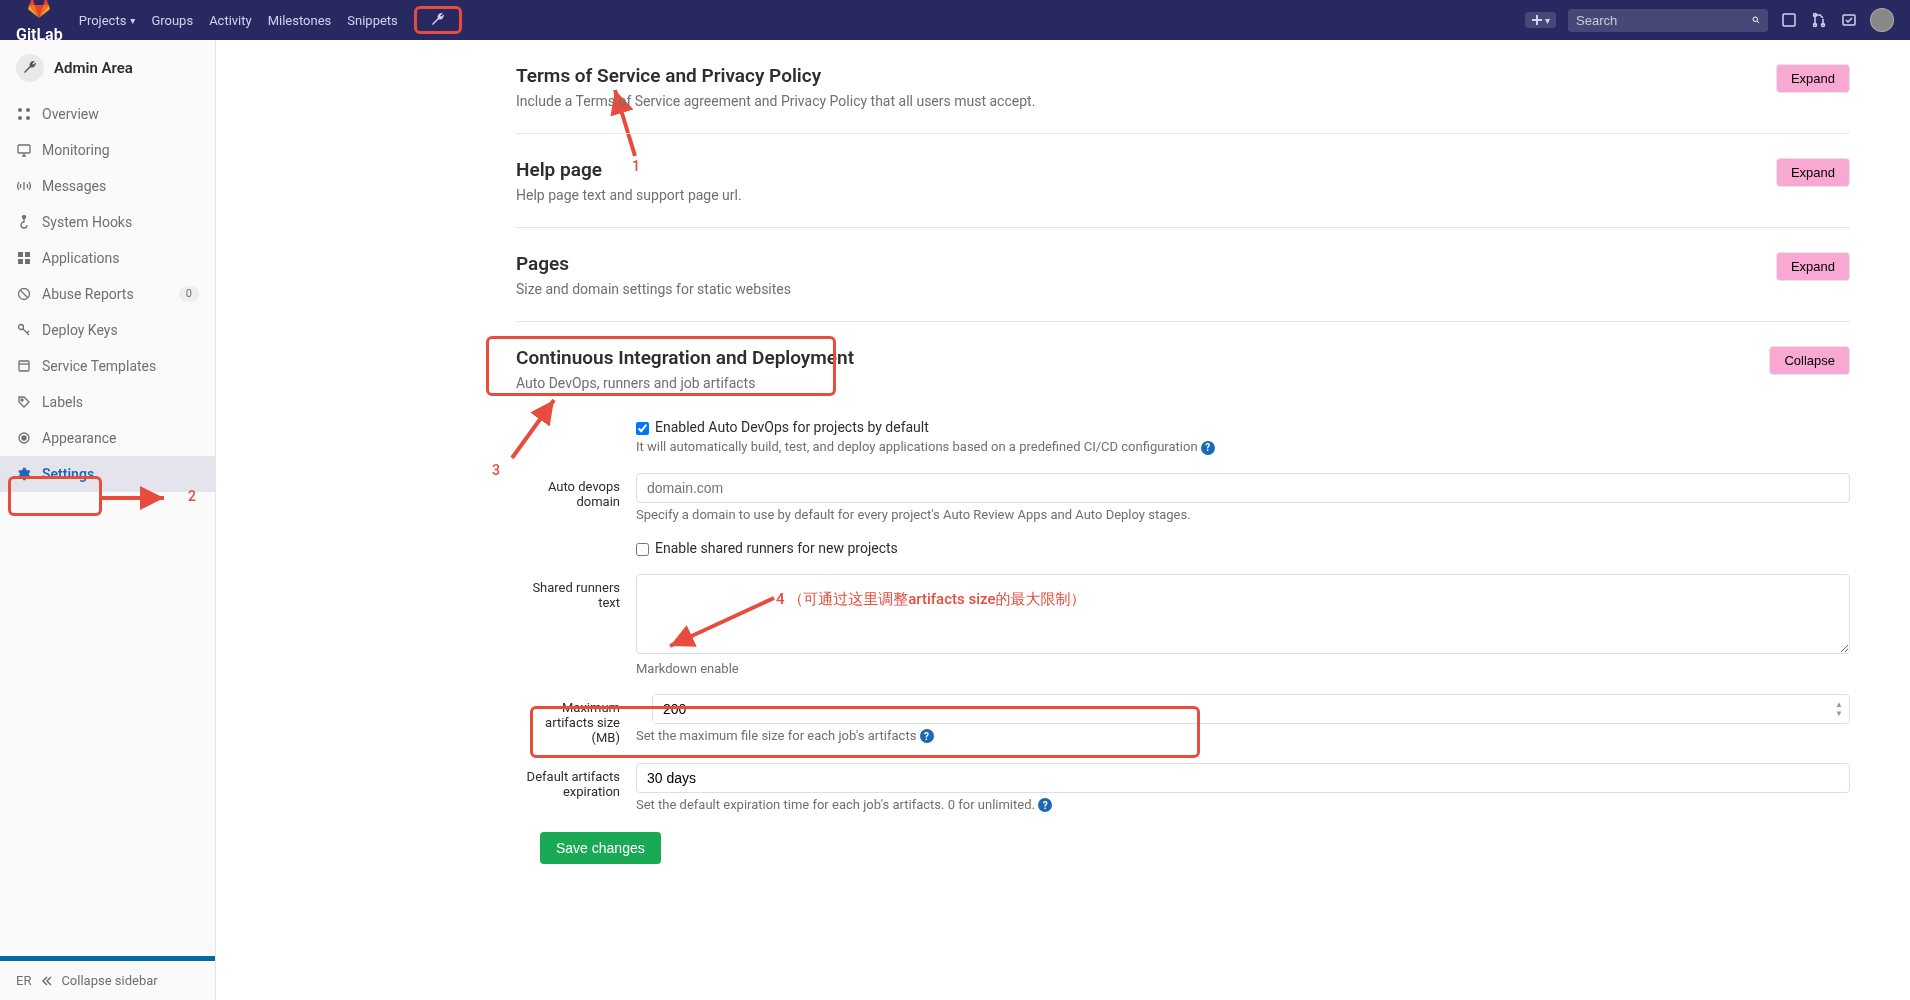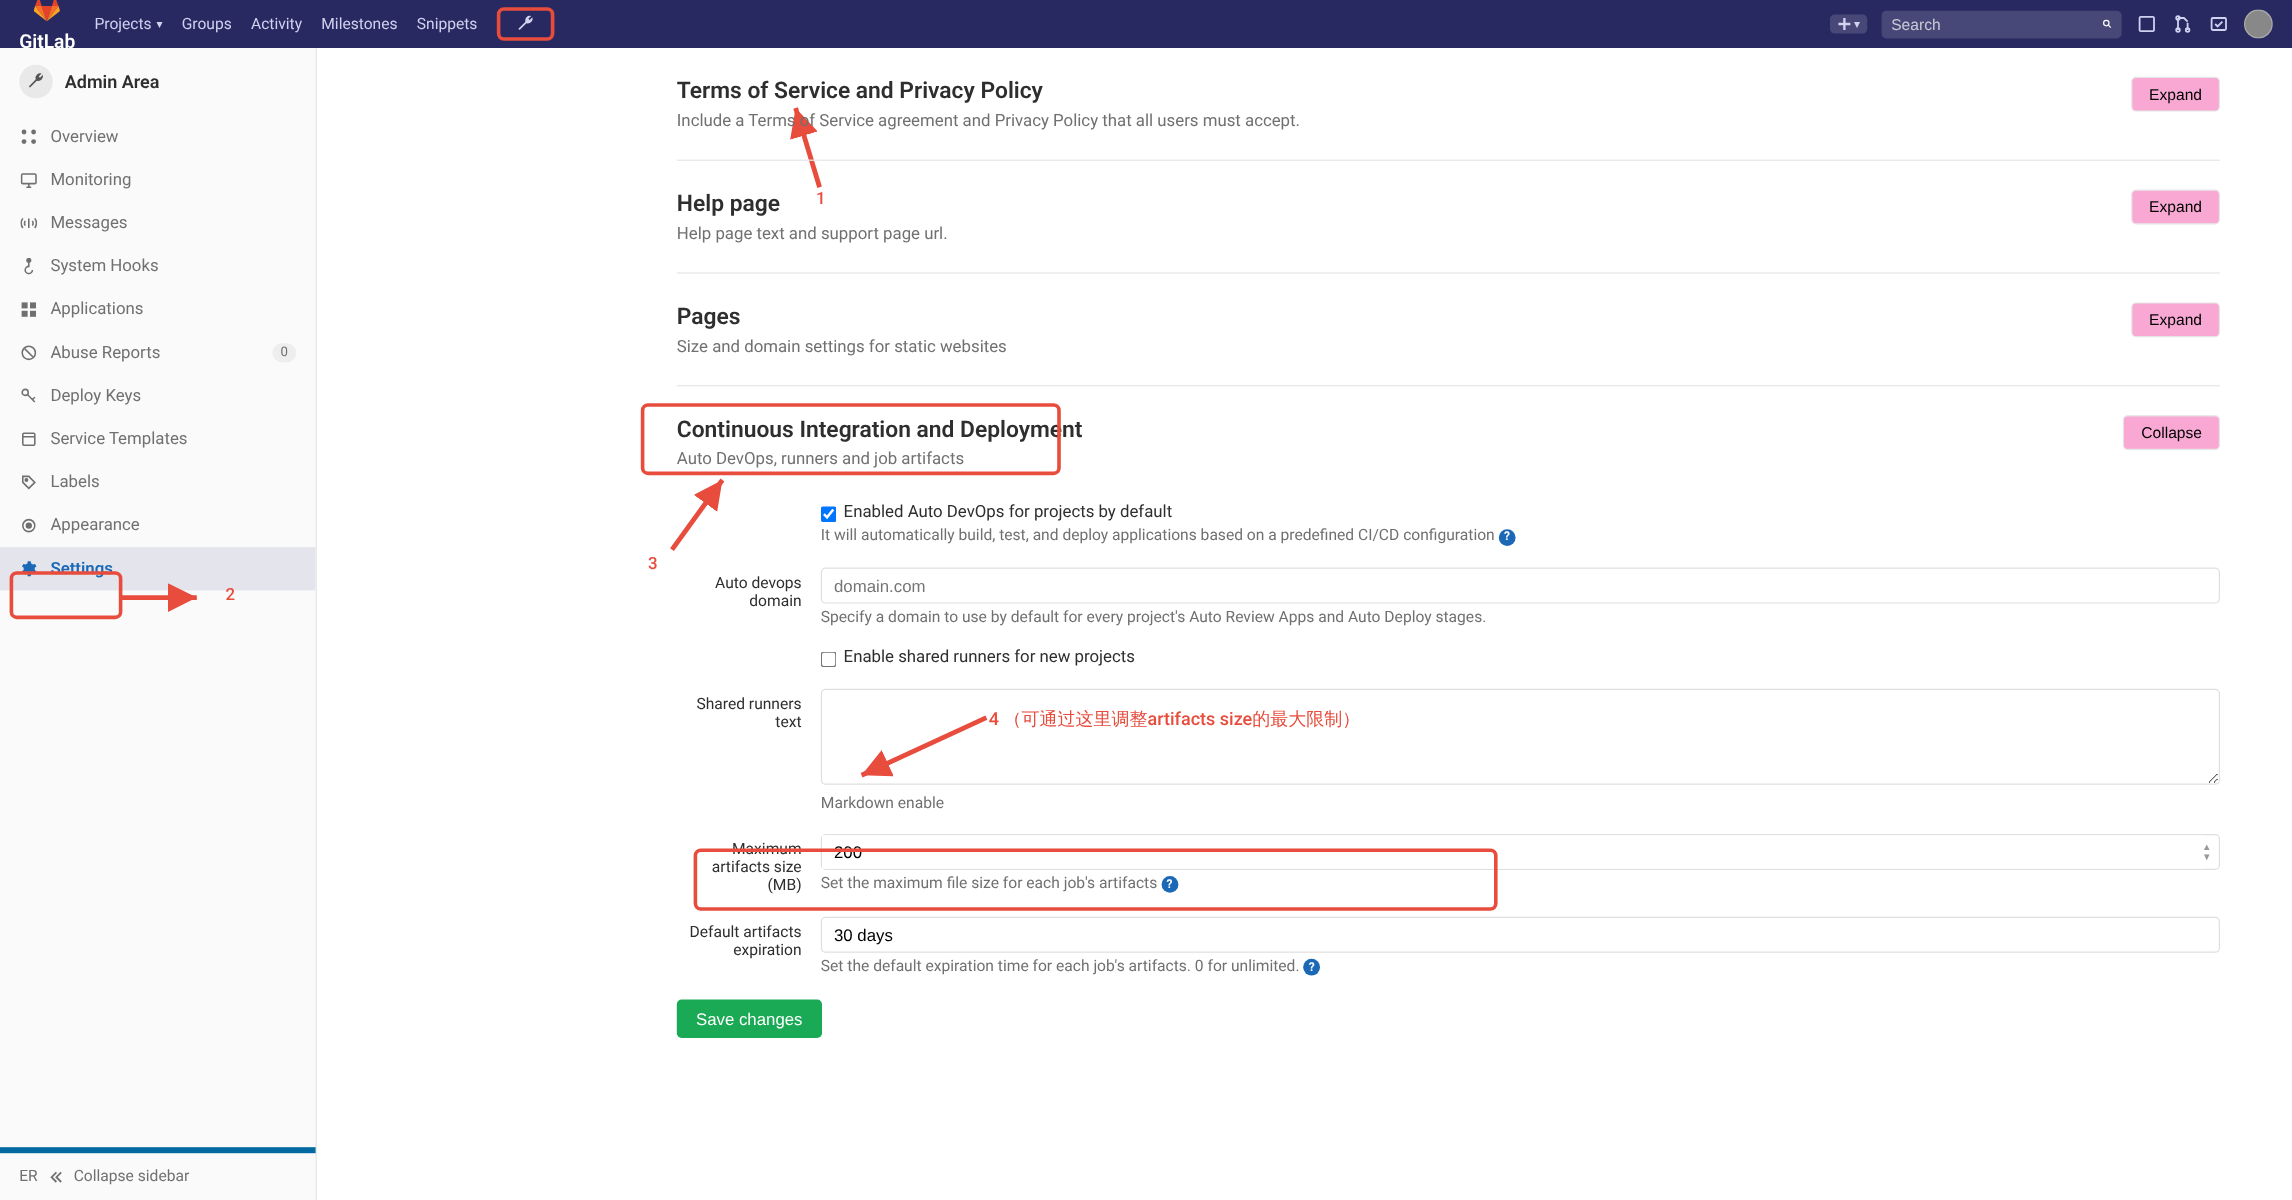--- a/index.html
+++ b/index.html
@@ -16,21 +16,21 @@
 .search-box { background: rgba(255,255,255,0.15); border-radius: 4px; padding: 4px 8px; display: flex; align-items: center; width: 200px; }
 .search-box input { background: transparent; border: none; color: #fff; outline: none; flex: 1; font-size: 13px; }
 .search-box input::placeholder { color: rgba(255,255,255,0.7); }
 .navbar-icon { color: #d1d1f0; cursor: pointer; width: 18px; height: 18px; display: flex; align-items: center; justify-content: center; }
 .plus-btn { background: rgba(255,255,255,0.15); border-radius: 4px; padding: 2px 6px; display: flex; align-items: center; gap: 2px; }
 .avatar { width: 24px; height: 24px; border-radius: 50%; background: #888; border: 1px solid rgba(255,255,255,0.3); }
 .wrench-box { border: 3px solid #e74c3c; border-radius: 6px; padding: 2px 12px; }
 
 
 .page { display: flex; min-height: calc(100vh - 40px); }
-.sidebar { width: 264px; background: #fafafa; border-right: 1px solid #e5e5e5; display: flex; flex-direction: column; position: relative; }
+.sidebar { width: 216px; background: #fafafa; border-right: 1px solid #e5e5e5; display: flex; flex-direction: column; position: relative; }
 .sidebar-header { display: flex; align-items: center; gap: 10px; padding: 14px 16px; font-weight: 600; font-size: 15px; }
 .sidebar-item { display: flex; gap: 10px; padding: 10px 16px; color: #707070; cursor: pointer; position: relative; }
 .sidebar-item.active { background: #e4e4ed; color: #1b69b6; font-weight: 600; }
 .sidebar-icon { width: 16px; height: 16px; flex-shrink: 0; display: flex; align-items: center; justify-content: center; }
 .badge-count { background: #eee; border-radius: 9px; padding: 1px 7px; font-size: 11px; margin-left: auto; }
 .collapse-sidebar { position: absolute; bottom: 0; left: 0; right: 0; padding: 12px 16px; border-top: 5px solid #0369a1; color: #707070; cursor: pointer; display: flex; align-items: center; gap: 8px; font-size: 13px; }
 
 .content { flex: 1; padding: 0 60px 40px 300px; position: relative; }
 
 .section { border-bottom: 1px solid #e5e5e5; padding: 24px 0; position: relative; }
@@ -41,25 +41,25 @@
 .expand-btn { background: #f9a8d4; border: 1px solid #e5e5e5; border-radius: 4px; padding: 6px 14px; font-size: 13px; cursor: pointer; }
 
 .form-group { display: flex; margin-top: 18px; }
 .form-label { width: 120px; text-align: right; padding-right: 16px; padding-top: 6px; font-size: 13px; color: #2e2e2e; flex-shrink: 0; }
 .form-field { flex: 1; }
 .form-input { width: 100%; border: 1px solid #dfdfdf; border-radius: 4px; padding: 6px 10px; font-size: 14px; }
 .form-textarea { width: 100%; border: 1px solid #dfdfdf; border-radius: 4px; padding: 6px 10px; font-size: 14px; height: 80px; resize: vertical; }
 .form-help { color: #707070; font-size: 13px; margin-top: 4px; }
 .checkbox-row { display: flex; align-items: flex-end; gap: 6px; font-size: 14px; }
 .help-icon { display: inline-flex; width: 14px; height: 14px; border-radius: 50%; background: #1b69b6; color: #fff; font-size: 10px; align-items: center; justify-content: center; cursor: pointer; font-weight: bold; }
-.number-input-wrap { display: flex; align-items: center; border: 1px solid #dfdfdf; border-radius: 4px; }
+.number-input-wrap { display: flex; align-items: center; border: 1px solid #dfdfdf; border-radius: 4px; margin-left: 16px; }
 .number-input-wrap input { flex: 1; border: none; padding: 6px 10px; font-size: 14px; outline: none; }
 .stepper { display: flex; flex-direction: column; padding-right: 6px; color: #999; font-size: 8px; cursor: pointer; }
 
-.save-btn { background: #1aaa55; color: #fff; border: none; border-radius: 4px; padding: 8px 16px; font-size: 14px; font-weight: 500; cursor: pointer; margin-top: 20px; }
+.save-btn { background: #1aaa55; color: #fff; border: none; border-radius: 4px; padding: 8px 16px; font-size: 14px; font-weight: 500; cursor: pointer; margin-top: 20px; margin-left: 24px; }
 
 
 .anno-box-settings { position: absolute; border: 3px solid #e74c3c; border-radius: 6px; pointer-events: none; left: 8px; top: 436px; width: 94px; height: 40px; }
 .anno-arrow-1 { position: absolute; left: 385px; top: 46px; }
 .anno-label { position: absolute; color: #e74c3c; font-size: 14px; font-weight: 500; }
 .anno-arrow-2 { position: absolute; left: 100px; top: 446px; }
 .anno-box-ci { position: absolute; border: 3px solid #e74c3c; border-radius: 6px; pointer-events: none; }
 .anno-arrow-3 { position: absolute; }
 .anno-arrow-4 { position: absolute; }
 .anno-box-max { position: absolute; border: 3px solid #e74c3c; border-radius: 6px; pointer-events: none; }

